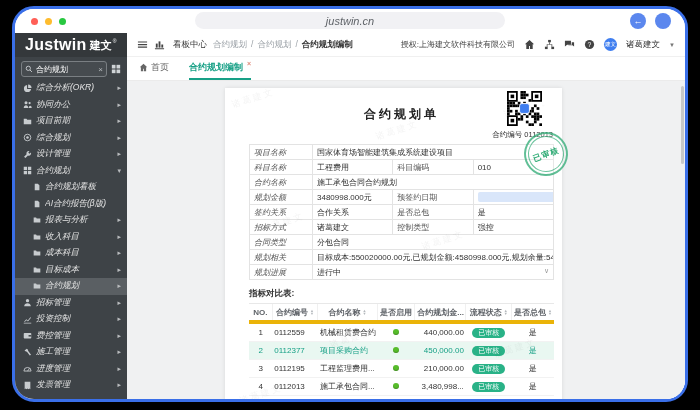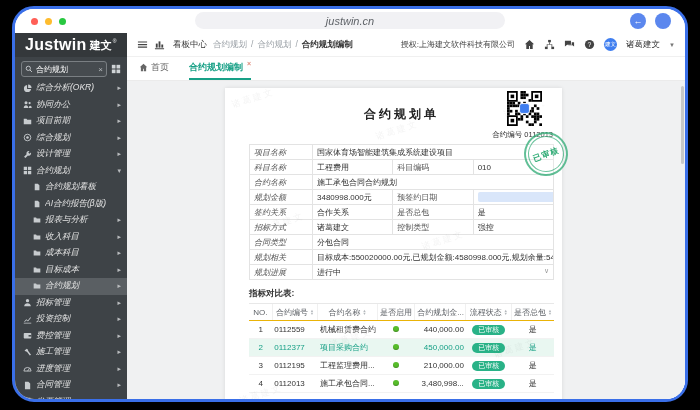--- a/index.html
+++ b/index.html
@@ -77,22 +77,22 @@
   table{border-collapse:collapse;width:100%;}
   .ftab{font-size:8px;table-layout:fixed;}
   .ftab td{border:1px solid #e3e3e3;height:14px;padding:0 4px;color:#333;overflow:hidden;white-space:nowrap;}
   .ftab td.lab{width:54px;color:#555;font-style:italic;}
   .ftab td.lab2{width:50px;color:#555;}
   .ftab td.val2{width:66px;}
   .inputbox{display:inline-block;width:104px;height:10px;background:#d9e6fa;border-radius:2px;vertical-align:middle;}
   .ddchev{float:right;color:#999;font-size:7px;}
   .it-title{font-size:8.5px;font-weight:bold;color:#333;margin:8px 0 3px 0;}
   .itab{font-size:8px;table-layout:fixed;}
-  .itab th{font-weight:normal;color:#5f6368;height:16px;border-top:1px solid #e8e8e8;
-    border-bottom:1px solid #eab308;border-left:1px solid #f0f0f0;padding:0 2px;overflow:hidden;white-space:nowrap;}
+  .itab th{font-weight:bold;color:#5f6368;height:16px;border-top:1px solid #e8e8e8;
+    border-bottom:4px solid #eab308;border-left:1px solid #f0f0f0;padding:0 2px;overflow:hidden;white-space:nowrap;}
   .itab th:first-child{border-left:none;}
   .itab td{height:17px;text-align:center;color:#333;border-bottom:1px solid #f2f2f2;
     padding:0 2px;overflow:hidden;white-space:nowrap;}
   .itab td.l{text-align:left;}  .itab td.r{text-align:right;}
   .itab tr.sel td{background:#e9f7f1;color:#17a086;}
   .gen{color:#17a086;}
   .dot{display:inline-block;width:6px;height:6px;border-radius:50%;background:#57bd2b;
     box-shadow:inset 0 -1px 1px rgba(0,0,0,.25);}
   .badge{display:inline-block;background:#29b287;color:#fff;border-radius:8px;
     padding:1.5px 6px;font-size:7px;line-height:1;}
@@ -311,29 +311,20 @@
             <span class="chev">▸</span>
           </div>
           <div class="s-item">
             <span class="ic" style="width: 9px; height: 9px;">
               <svg viewBox="0 0 12 12" width="100%" height="100%" fill="currentColor">
                 <path d="M1.2 9.4a4.8 4.8 0 0 1 9.6 0z" fill="none" stroke="currentColor" stroke-width="1.2"></path>
                 <path d="M5.6 9.4L8.4 5.4l.7.5-2.6 3.9z"></path>
               </svg>
             </span>
             <span class="lbl">进度管理</span>
-            <span class="chev">▸</span>
-          </div>
-          <div class="s-item">
-            <span class="ic" style="width: 9px; height: 9px;">
-              <svg viewBox="0 0 12 12" width="100%" height="100%" fill="currentColor">
-                <path d="M2.6 1h4.6L9.6 3.4V11H2.6z"></path>
-              </svg>
-            </span>
-            <span class="lbl">合同管理</span>
             <span class="chev">▸</span>
           </div>
           <div class="s-item">
             <span class="ic" style="width: 9px; height: 9px;">
               <svg viewBox="0 0 12 12" width="100%" height="100%" fill="currentColor">
                 <path d="M2.2 1h7.6v10l-1.3-1-1.2 1-1.3-1-1.3 1-1.2-1-1.3 1z"></path>
               </svg>
             </span>
             <span class="lbl">发票管理</span>
             <span class="chev">▸</span>

